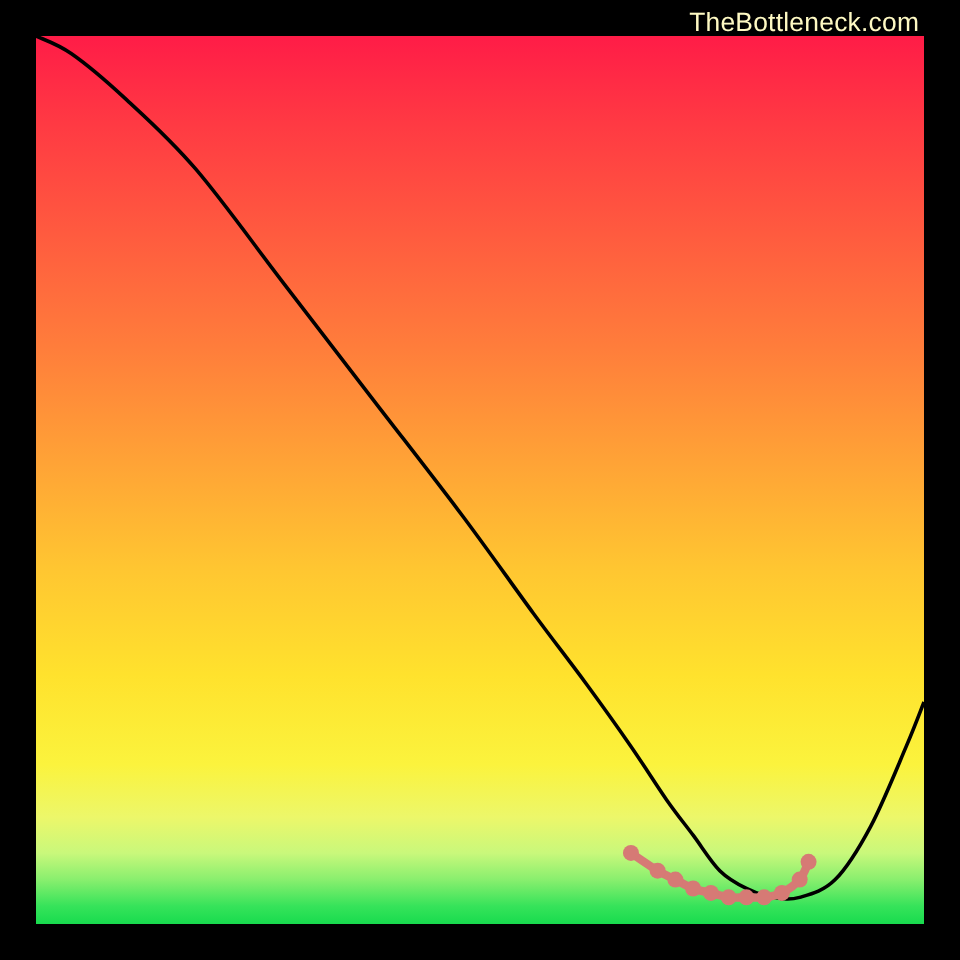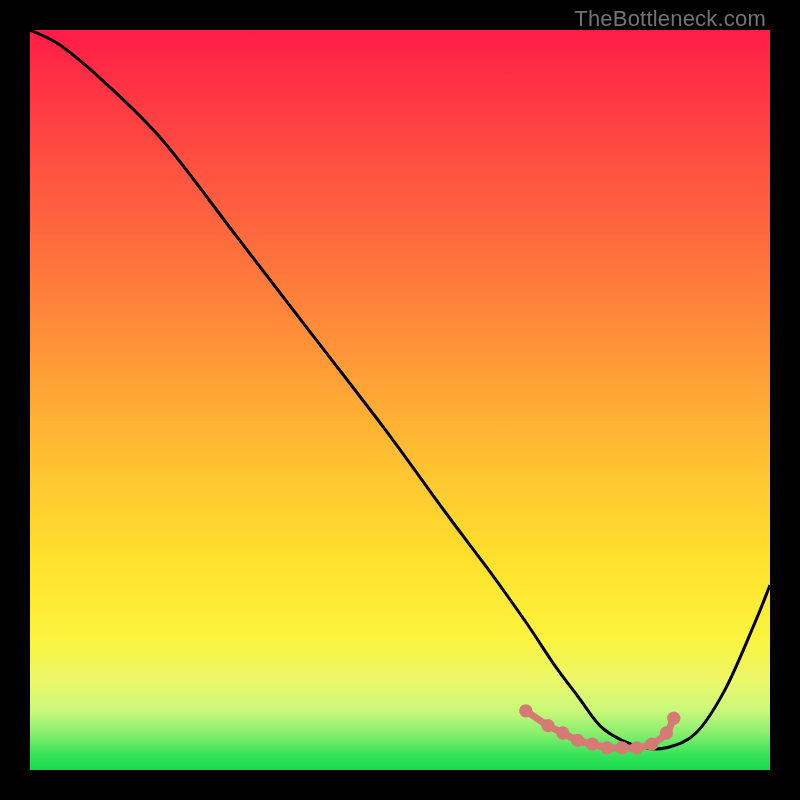--- a/index.html
+++ b/index.html
@@ -25,21 +25,21 @@
     overflow: hidden;
   }
   .gradient {
     position: absolute;
     inset: 0;
   }
   .watermark {
     position: absolute;
     top: 6px;
     right: 34px;
-    color: #737373;
+    color: #fef9c3;
     font-size: 22px;
     font-weight: 500;
     letter-spacing: 0.2px;
   }
   svg.curve {
     position: absolute;
     inset: 0;
   }
   .dot {
     fill: #d67a75;

